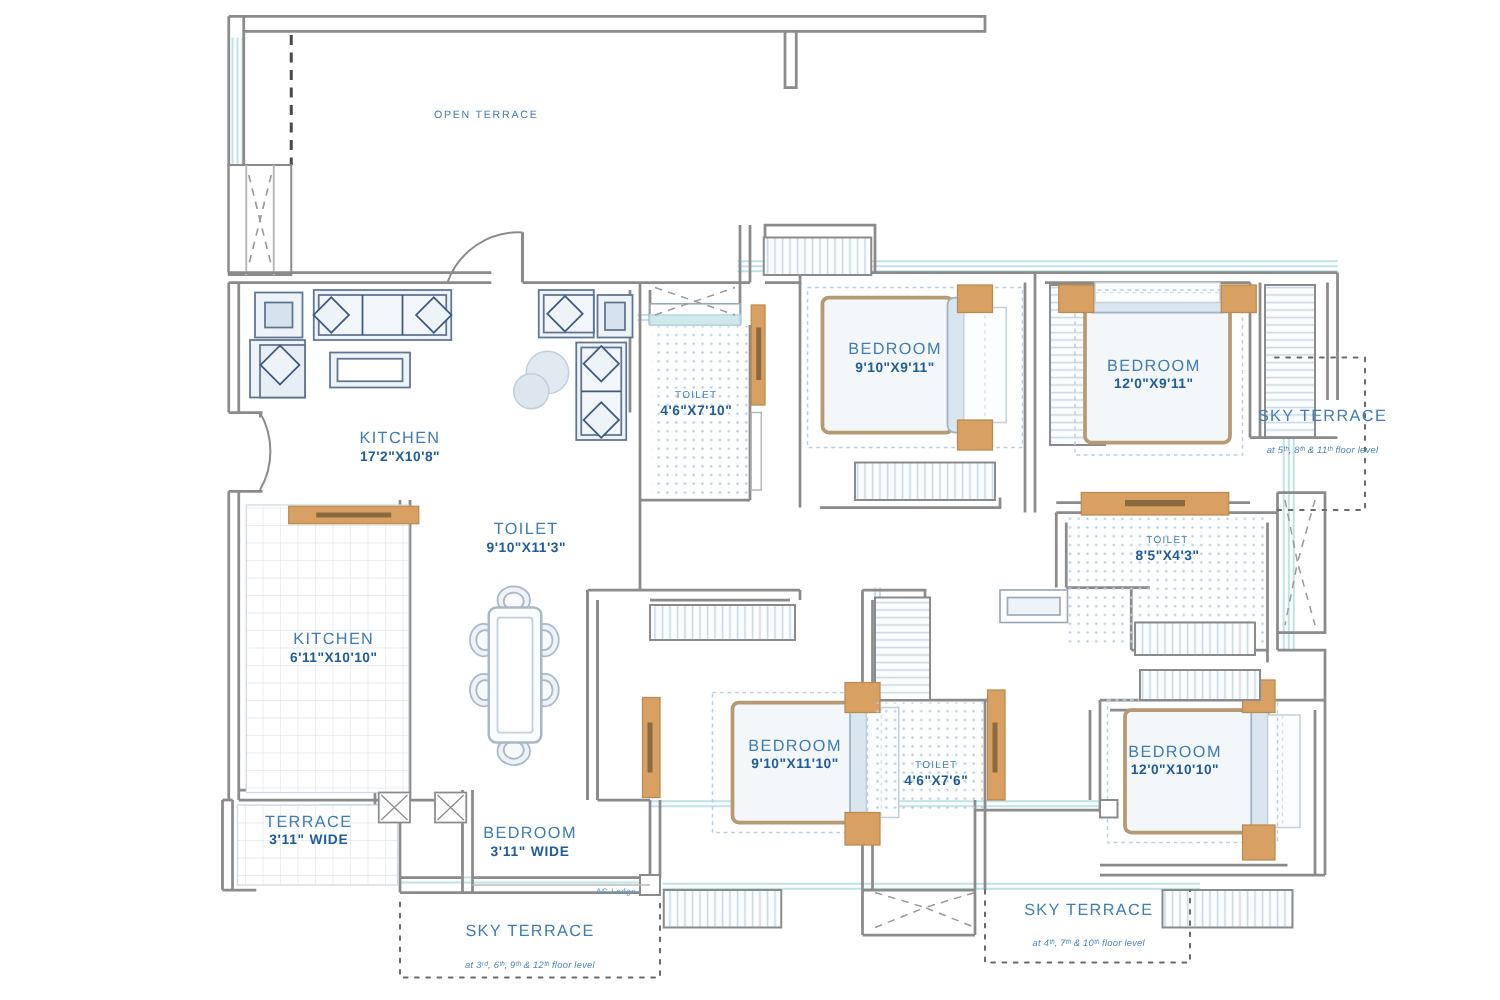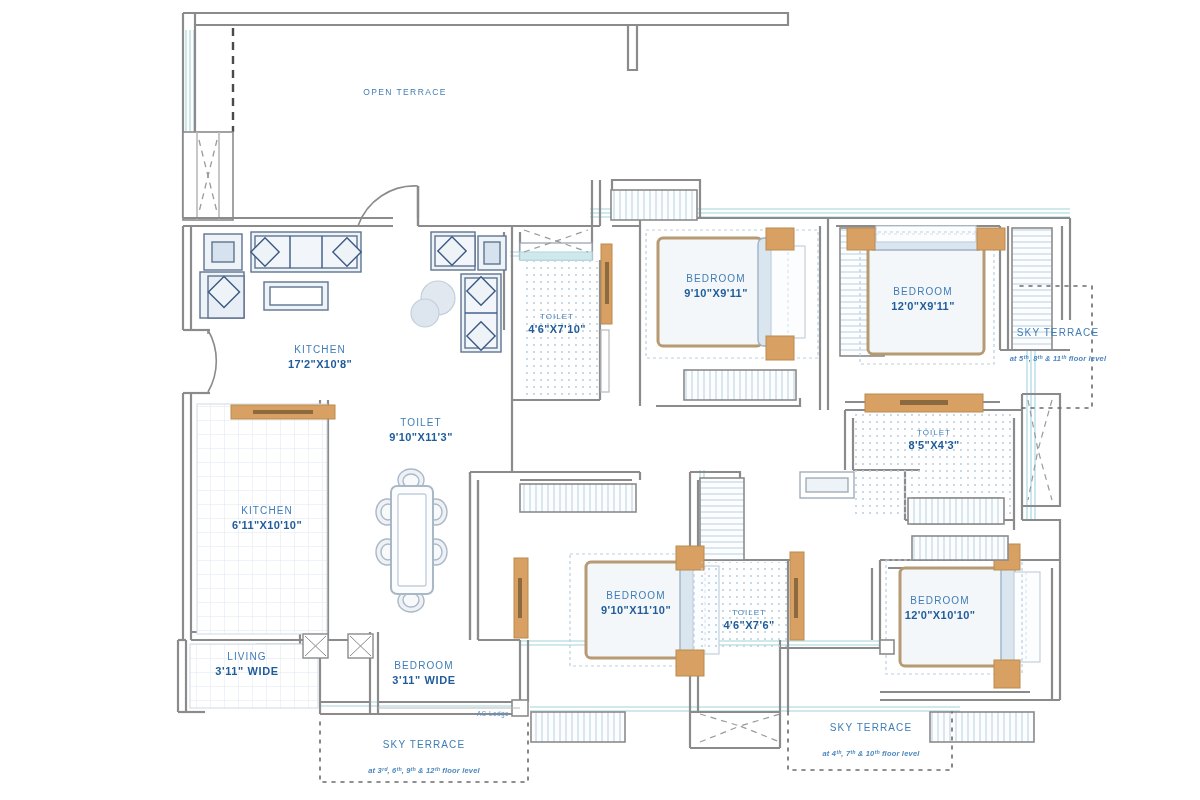--- a/index.html
+++ b/index.html
@@ -2,26 +2,26 @@
 <html><head>
 <meta charset="utf-8">
 <title>Floor Plan</title>
 <style>
   html,body{margin:0;padding:0;background:#ffffff;}
   body{font-family:"Liberation Sans", sans-serif;}
   #plan{position:relative;width:1200px;height:800px;background:#ffffff;overflow:hidden;}
   svg.layer{position:absolute;left:0;top:0;width:1200px;height:800px;}
   .lbl{position:absolute;color:#2e6ba8;text-align:center;line-height:1.25;white-space:nowrap;
        pointer-events:none;}
-  .lbl .nm{font-size:10px;letter-spacing:1.1px;font-weight:400;color:#3f7cb5;}
+  .lbl .nm{font-size:13px;letter-spacing:1.1px;font-weight:400;color:#3f7cb5;}
   .lbl .dim{font-size:11px;font-weight:bold;letter-spacing:.4px;color:#1f5c99;margin-top:1px;}
   .lbl.small .nm{font-size:8px;letter-spacing:1px;}
   .lbl.wide .dim{font-size:11px;letter-spacing:.6px;}
-  .lbl.terr .nm{font-size:10px;letter-spacing:1.1px;color:#3f7cb5;}
-  .lbl.terr .sub{font-size:7.5px;font-style:italic;color:#4b86bd;letter-spacing:.2px;margin-top:14px;font-weight:bold;}
+  .lbl.terr .nm{font-size:13px;letter-spacing:1.1px;color:#3f7cb5;}
+  .lbl.terr .sub{font-size:7.5px;font-style:italic;color:#4b86bd;letter-spacing:.2px;margin-top:14px;}
   .lbl.tiny{font-size:6.5px;color:#5b93c4;letter-spacing:.4px;}
   .lbl.ot .nm{font-size:8.5px;letter-spacing:1.4px;color:#3f7cb5;}
 </style>
 </head>
 <body>
 
 <div id="plan">
 
   <svg class="layer" viewBox="0 0 1200 800">
     <defs>
@@ -431,41 +431,41 @@
 
     <g fill="#ffffff" stroke="#8b8b8b" stroke-width="1.6">
       <rect x="512" y="700" width="16" height="16"></rect>
       <rect x="880" y="640" width="14" height="14"></rect>
     </g>
 
     <line x1="378" y1="708" x2="520" y2="708" stroke="#b9b9b9" stroke-width="1.2"></line>
 
   </svg>
 
-  <div class="lbl ot" style="left:405px;top:92px;transform:translate(-50%,-50%);">
+  <div class="lbl ot" style="left:389px;top:92px;transform:translate(-50%,-50%);">
     <div class="nm">OPEN TERRACE</div>
   </div>
 
   <div class="lbl" style="left:320px;top:358px;transform:translate(-50%,-50%);">
     <div class="nm">KITCHEN</div>
     <div class="dim">17'2"X10'8"</div>
   </div>
 
   <div class="lbl" style="left:421px;top:431px;transform:translate(-50%,-50%);">
     <div class="nm">TOILET</div>
     <div class="dim">9'10"X11'3"</div>
   </div>
 
   <div class="lbl" style="left:259px;top:519px;transform:translate(-50%,-50%);padding-left:16px;">
     <div class="nm">KITCHEN</div>
     <div class="dim">6'11"X10'10"</div>
   </div>
 
   <div class="lbl wide" style="left:247px;top:665px;transform:translate(-50%,-50%);">
-    <div class="nm">LIVING</div>
+    <div class="nm">TERRACE</div>
     <div class="dim">3'11" WIDE</div>
   </div>
 
   <div class="lbl wide" style="left:424px;top:674px;transform:translate(-50%,-50%);">
     <div class="nm">BEDROOM</div>
     <div class="dim">3'11" WIDE</div>
   </div>
 
   <div class="lbl small" style="left:557px;top:324px;transform:translate(-50%,-50%);">
     <div class="nm">TOILET</div>

